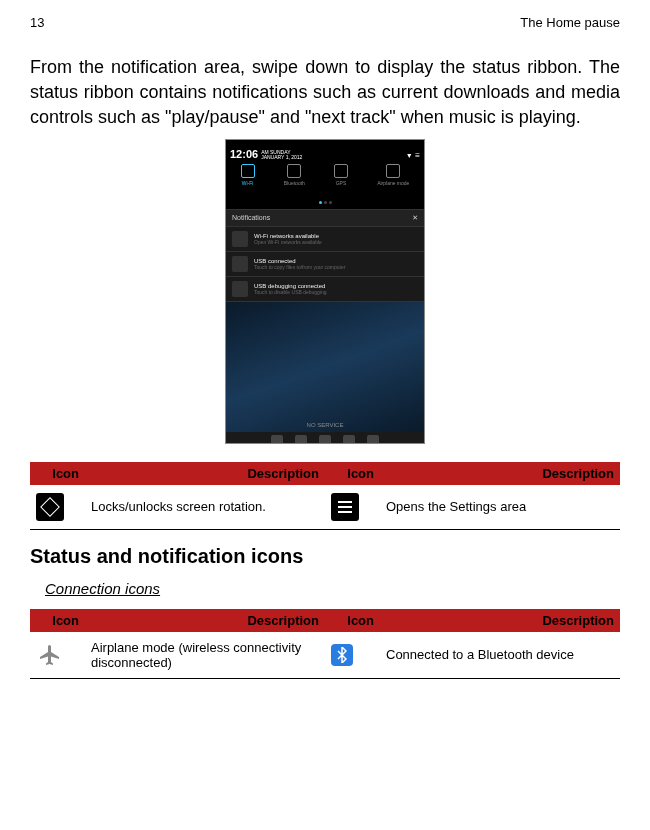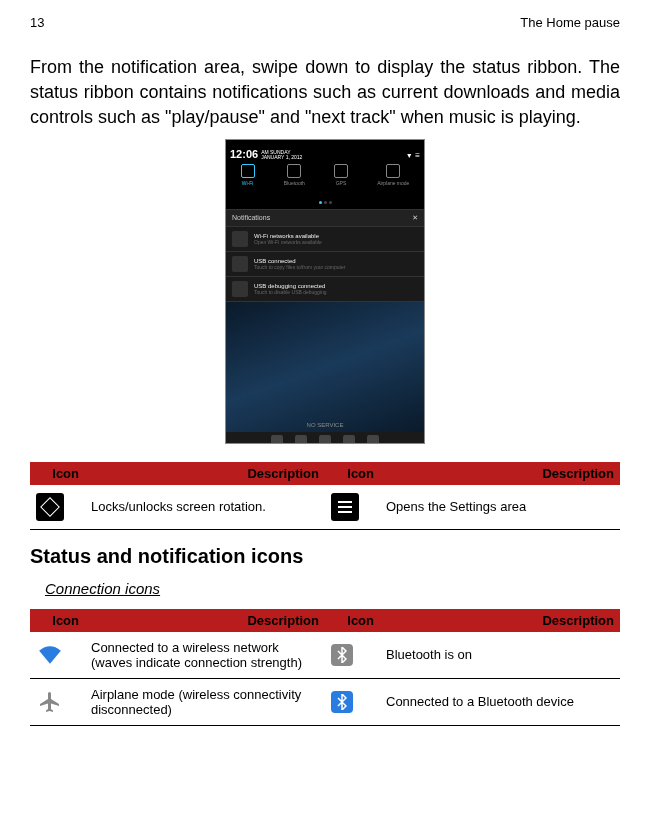--- a/index.html
+++ b/index.html
@@ -278,38 +278,20 @@
     <tr>
       <th class="icon-cell">Icon</th>
       <th class="desc-cell">Description</th>
       <th class="icon-cell">Icon</th>
       <th>Description</th>
     </tr>
   </thead>
   <tbody>
     <tr>
       <td class="icon-cell">
-        <div class="tbl-ico ico-wifi">
-          <svg viewBox="0 0 24 20">
-              <path d="M12 18 L2 6 Q12 -2 22 6 Z" fill="#2a7de0"></path>
-            </svg>
-        </div>
-      </td>
-      <td class="desc-cell">Connected to a wireless network (waves indicate connection strength)</td>
-      <td class="icon-cell">
-        <div class="ico-bt">
-          <svg width="10" height="16" viewBox="0 0 10 16">
-              <path d="M5 0 L5 16 L9 12 L1 4 M5 0 L9 4 L1 12" stroke="#fff" stroke-width="1.5" fill="none"></path>
-            </svg>
-        </div>
-      </td>
-      <td>Bluetooth is on</td>
-    </tr>
-    <tr>
-      <td class="icon-cell">
         <div class="tbl-ico ico-airplane">
           <svg viewBox="0 0 24 24">
               <path d="M21 16v-2l-8-5V3.5a1.5 1.5 0 0 0-3 0V9l-8 5v2l8-2.5V19l-2 1.5V22l3.5-1 3.5 1v-1.5L13 19v-5.5l8 2.5z" fill="#888"></path>
             </svg>
         </div>
       </td>
       <td class="desc-cell">Airplane mode (wireless connectivity disconnected)</td>
       <td class="icon-cell">
         <div class="ico-bt blue">
           <svg width="10" height="16" viewBox="0 0 10 16">

